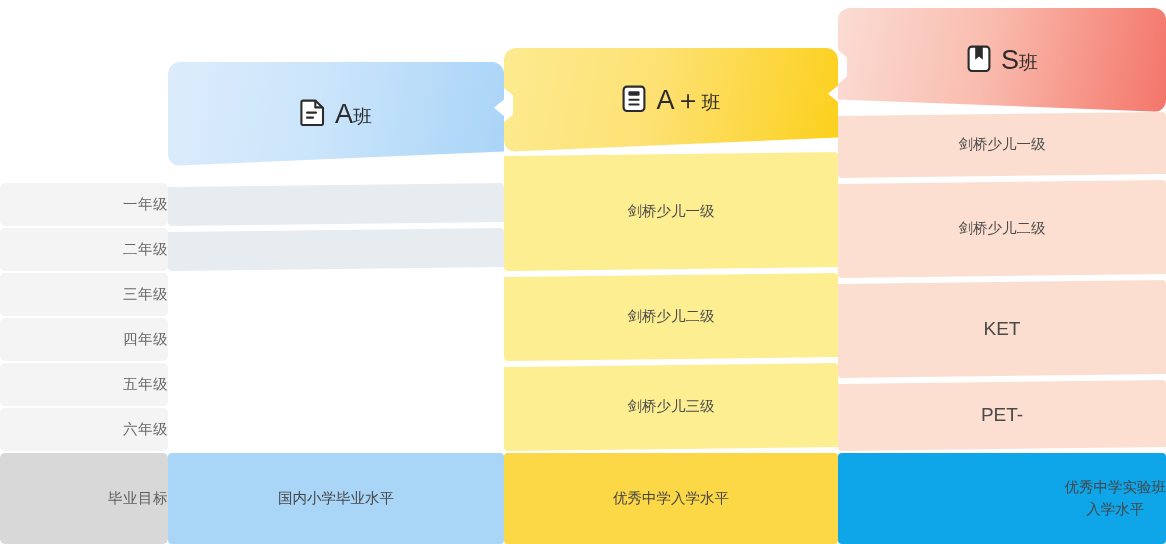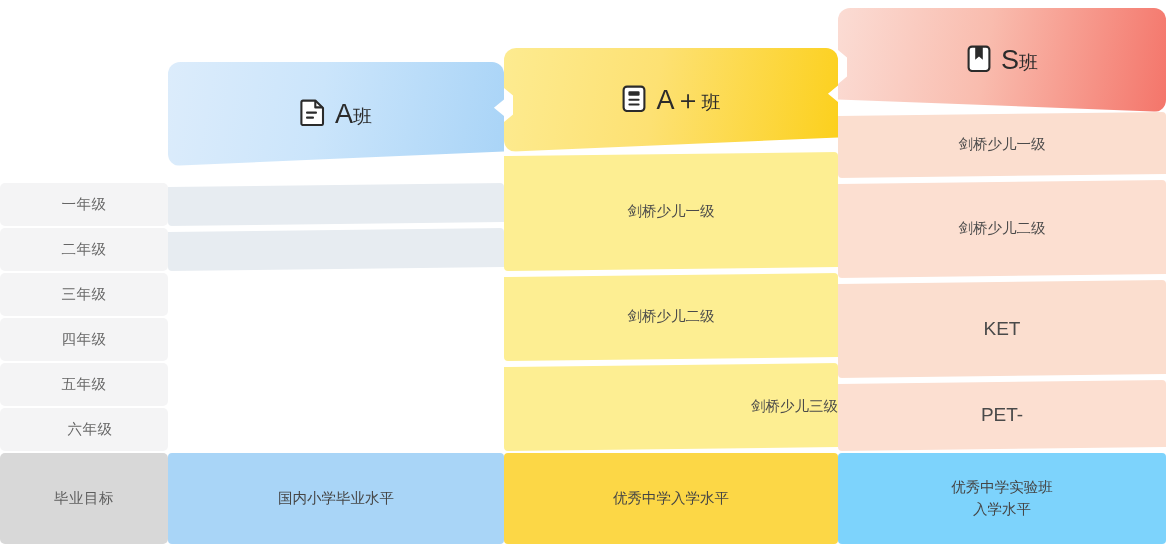--- a/index.html
+++ b/index.html
@@ -29,21 +29,21 @@
     height: 544px;
   }
   .grade-cell {
     position: absolute;
     left: 0;
     width: 168px;
     background: #f4f4f5;
     border-radius: 5px;
     display: flex;
     align-items: center;
-    justify-content: center;
+    justify-content: flex-end;
     color: #666666;
     font-size: 14.5px;
     letter-spacing: .5px;
     box-sizing: border-box;
   }
   .grade-cell.goal {
     background: #d8d8d8;
     color: #5d5d5d;
   }
 
@@ -131,21 +131,21 @@
   
   .c-a-empty { background: #e7ecf1; }
   .c-a       { background: #d9eafc; }
   .c-a-goal  { background: #a9d5f7; }
   
   .c-ap      { background: #fdee92; }
   .c-ap-goal { background: #fcd746; }
   
   .c-s       { background: #fbdecf; }
   .c-s-2     { background: #fcdfd1; }
-  .c-s-goal  { background: #7dd3fc; }
+  .c-s-goal  { background: #0ea5e9; justify-content: flex-end; }
 
   .slant-a  { clip-path: polygon(0 4px, 100% 0, 100% calc(100% - 4px), 0 100%); }
 </style>
 </head>
 <body>
 
 <div id="stage">
 
   <div class="grade-col">
     <div class="grade-cell" style="top:183px;height:43px;">
@@ -207,21 +207,21 @@
       </span>
       <span class="banner-label"><span>A＋</span><span class="suffix">班</span></span>
     </div>
 
     <div class="cell c-ap slant-a" style="top:152px;height:119px;">
       <span>剑桥少儿一级</span>
     </div>
     <div class="cell c-ap slant-a" style="top:273px;height:88px;">
       <span>剑桥少儿二级</span>
     </div>
-    <div class="cell c-ap slant-a" style="top:363px;height:88px;justify-content:flex-end;">
+    <div class="cell c-ap slant-a" style="top:363px;height:88px;">
       <span>剑桥少儿三级</span>
     </div>
     <div class="cell c-ap-goal goal-cell" style="top:453px;height:91px;">
       <span>优秀中学入学水平</span>
     </div>
   </div>
 
   <div class="col col-s">
     <div class="banner banner-s">
       <span class="banner-icon">

